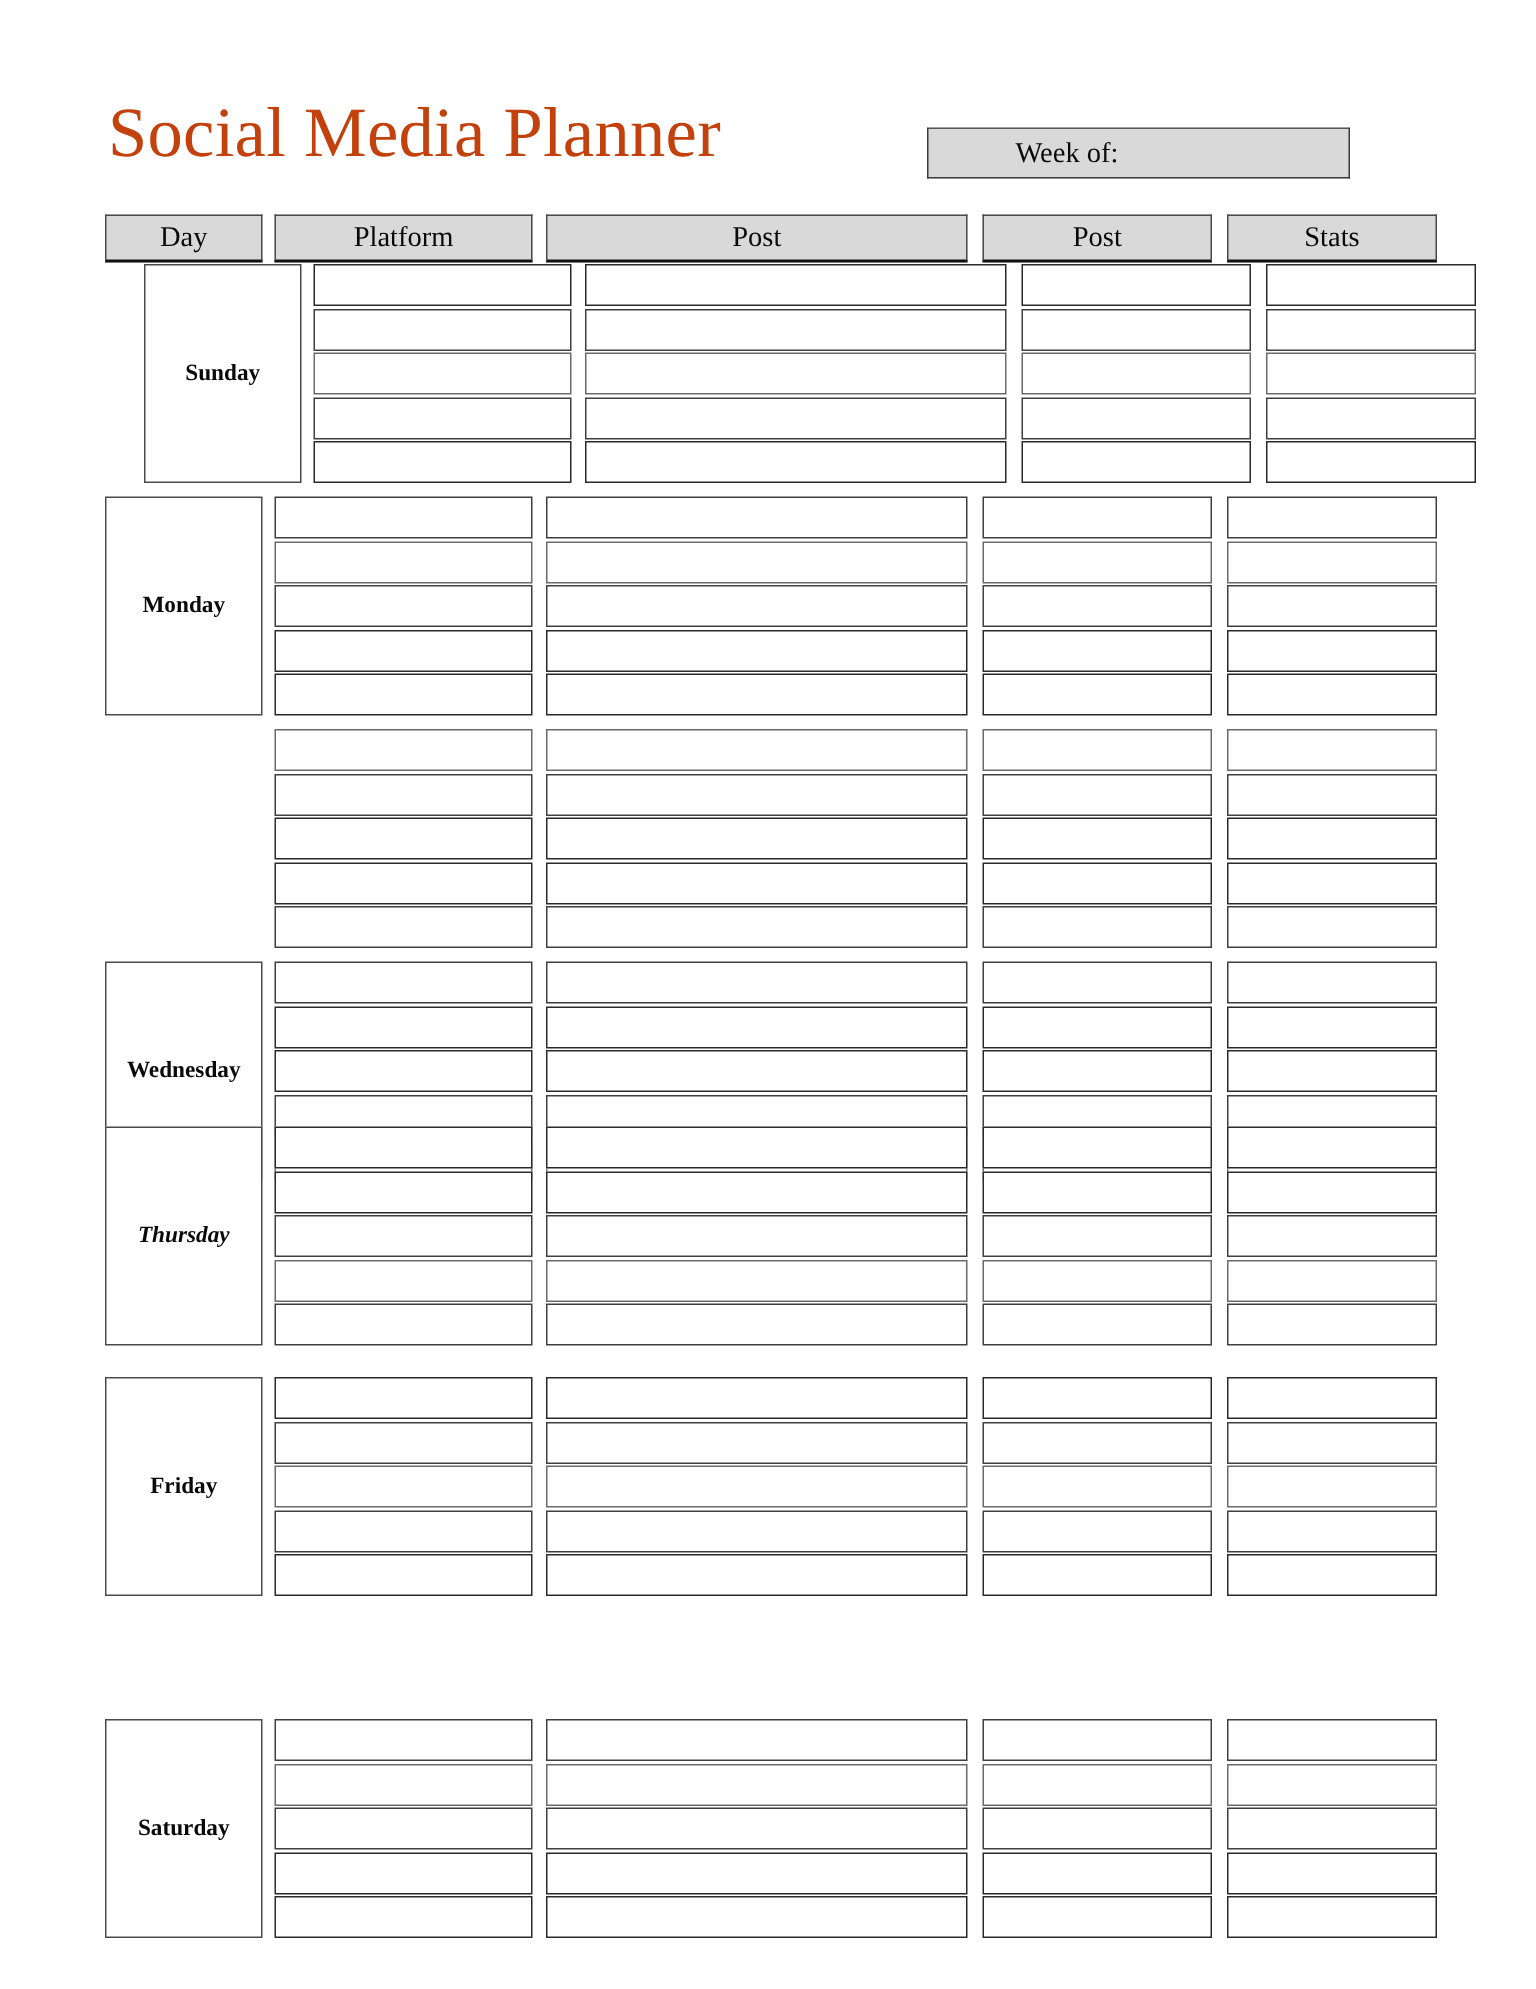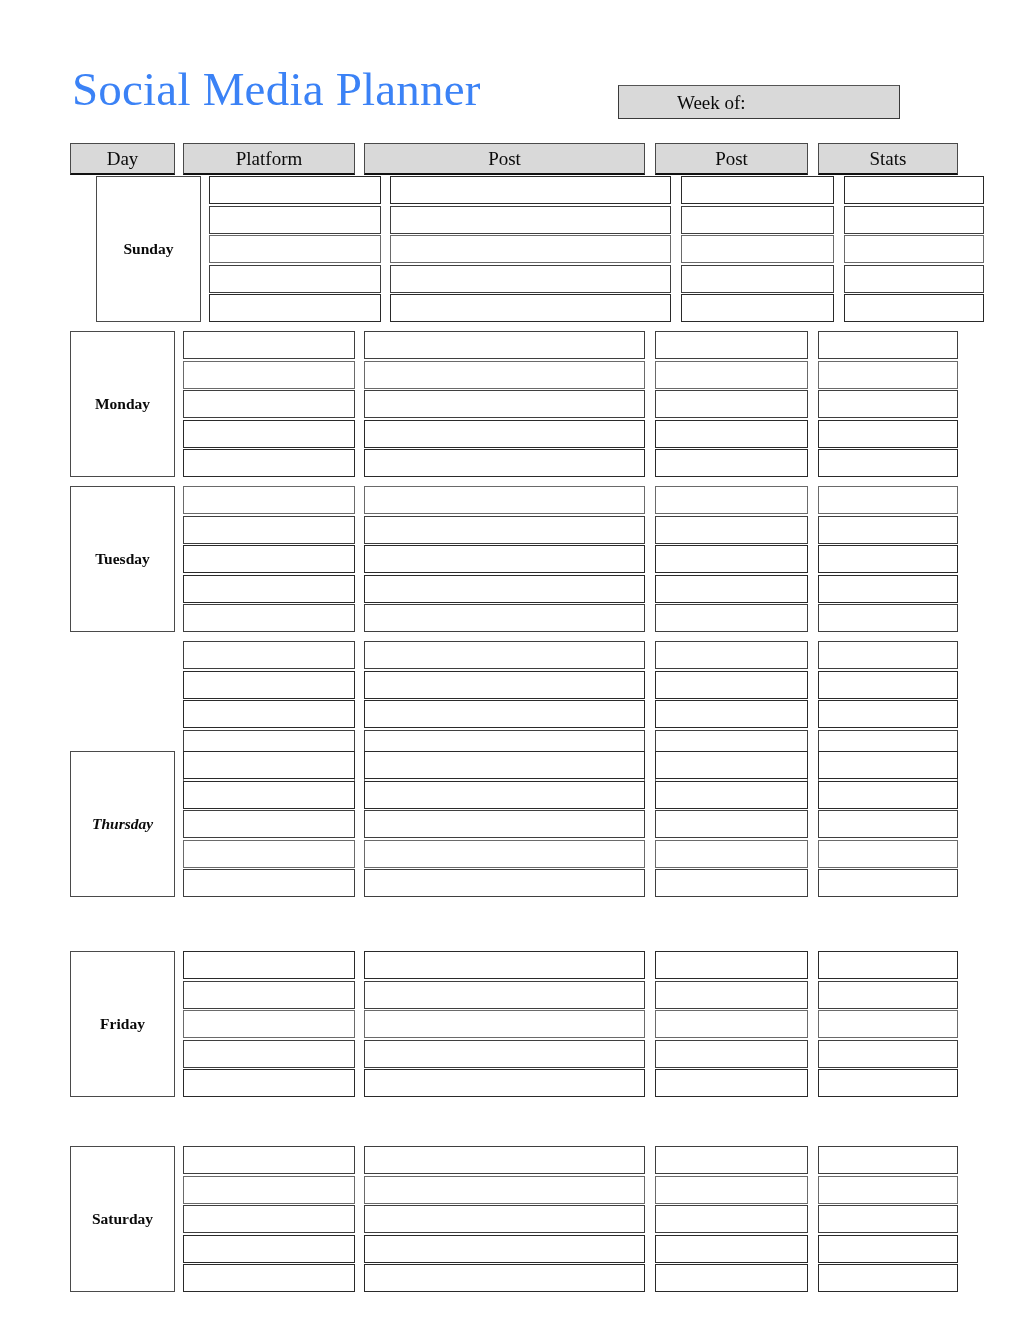--- a/index.html
+++ b/index.html
@@ -34,21 +34,21 @@
   .planner-title {
     position: absolute;
     left: 72px;
     top: 66px;
     font-family: "Liberation Serif", "DejaVu Serif", serif;
     font-size: 47px;
     font-weight: 400;
     line-height: 1;
     letter-spacing: 0.2px;
     white-space: nowrap;
-    color: #3b82f6;
+    color: #c2410c;
   }
 
   .weekof-box {
     position: absolute;
     left: 618px;
     top: 85px;
     width: 282px;
     height: 34px;
     box-sizing: border-box;
     background: #d9d9d9;
@@ -243,23 +243,20 @@
         </div>
         <div class="sub-stack col-stats">
           <div class="sub-row "></div>
           <div class="sub-row w-light"></div>
           <div class="sub-row "></div>
           <div class="sub-row w-heavy"></div>
           <div class="sub-row w-heavy"></div>
         </div>
       </div>
       <div class="day-block" style="top: 486px;">
-        <div class="day-cell col-day">
-          <span>Tuesday</span>
-        </div>
         <div class="sub-stack col-platform">
           <div class="sub-row w-light"></div>
           <div class="sub-row "></div>
           <div class="sub-row w-heavy"></div>
           <div class="sub-row w-heavy"></div>
           <div class="sub-row "></div>
         </div>
         <div class="sub-stack col-post">
           <div class="sub-row w-light"></div>
           <div class="sub-row "></div>
@@ -276,20 +273,23 @@
         </div>
         <div class="sub-stack col-stats">
           <div class="sub-row w-light"></div>
           <div class="sub-row "></div>
           <div class="sub-row w-heavy"></div>
           <div class="sub-row w-heavy"></div>
           <div class="sub-row "></div>
         </div>
       </div>
       <div class="day-block" style="top: 641px;">
+        <div class="day-cell col-day">
+          <span>Wednesday</span>
+        </div>
         <div class="sub-stack col-platform">
           <div class="sub-row "></div>
           <div class="sub-row w-heavy"></div>
           <div class="sub-row w-heavy"></div>
           <div class="sub-row "></div>
           <div class="sub-row w-light"></div>
         </div>
         <div class="sub-stack col-post">
           <div class="sub-row "></div>
           <div class="sub-row w-heavy"></div>
@@ -338,21 +338,21 @@
           <div class="sub-row "></div>
         </div>
         <div class="sub-stack col-stats">
           <div class="sub-row w-heavy"></div>
           <div class="sub-row w-heavy"></div>
           <div class="sub-row "></div>
           <div class="sub-row w-light"></div>
           <div class="sub-row "></div>
         </div>
       </div>
-      <div class="day-block" style="top: 951px;">
+      <div class="day-block" style="top: 918px;">
         <div class="day-cell col-day">
           <span>Friday</span>
         </div>
         <div class="sub-stack col-platform">
           <div class="sub-row w-heavy"></div>
           <div class="sub-row "></div>
           <div class="sub-row w-light"></div>
           <div class="sub-row "></div>
           <div class="sub-row w-heavy"></div>
         </div>

